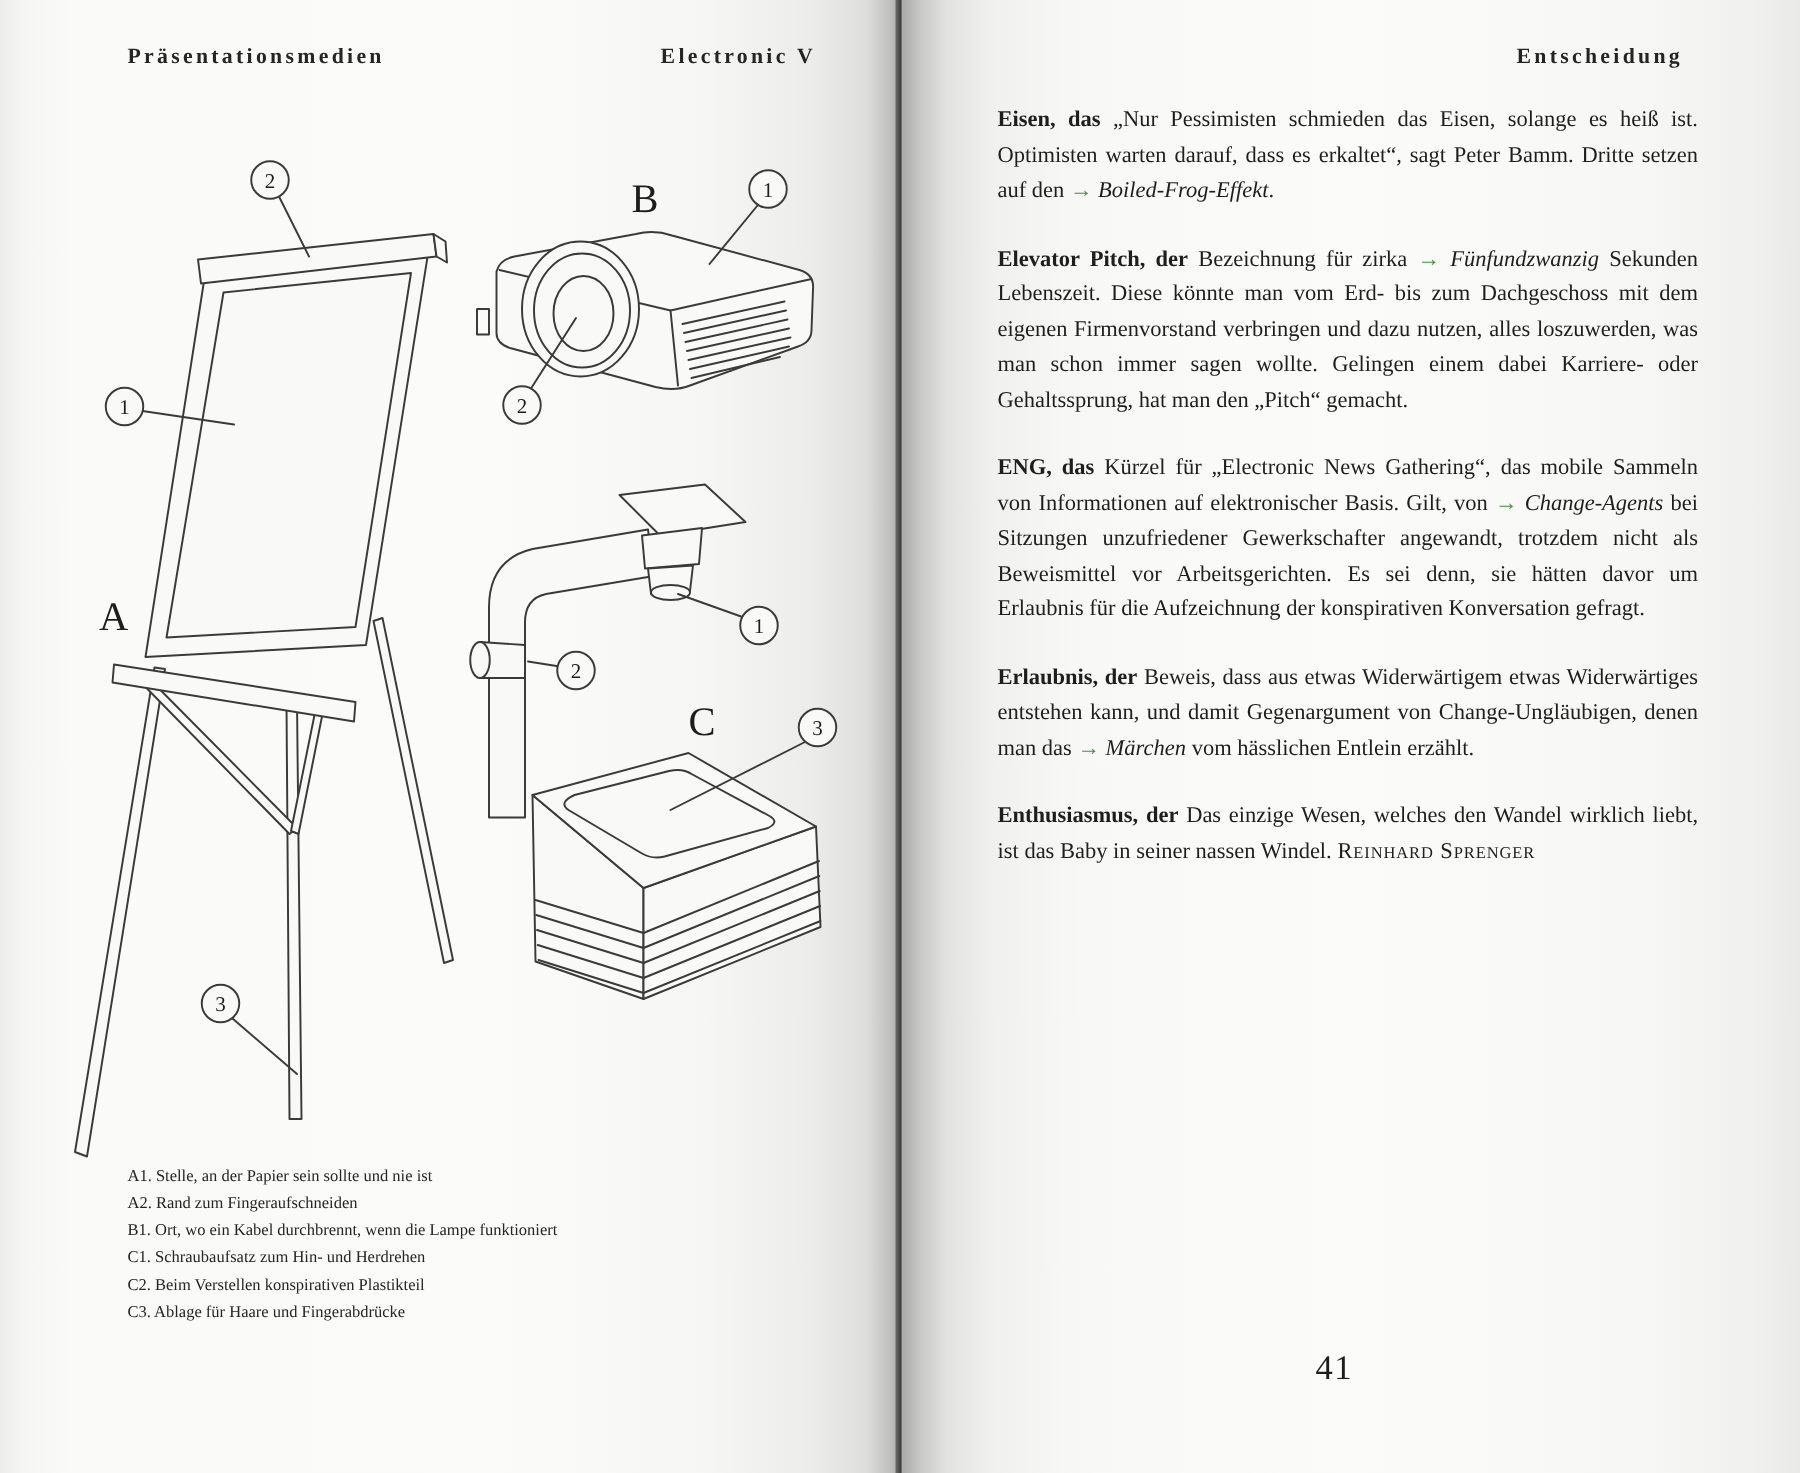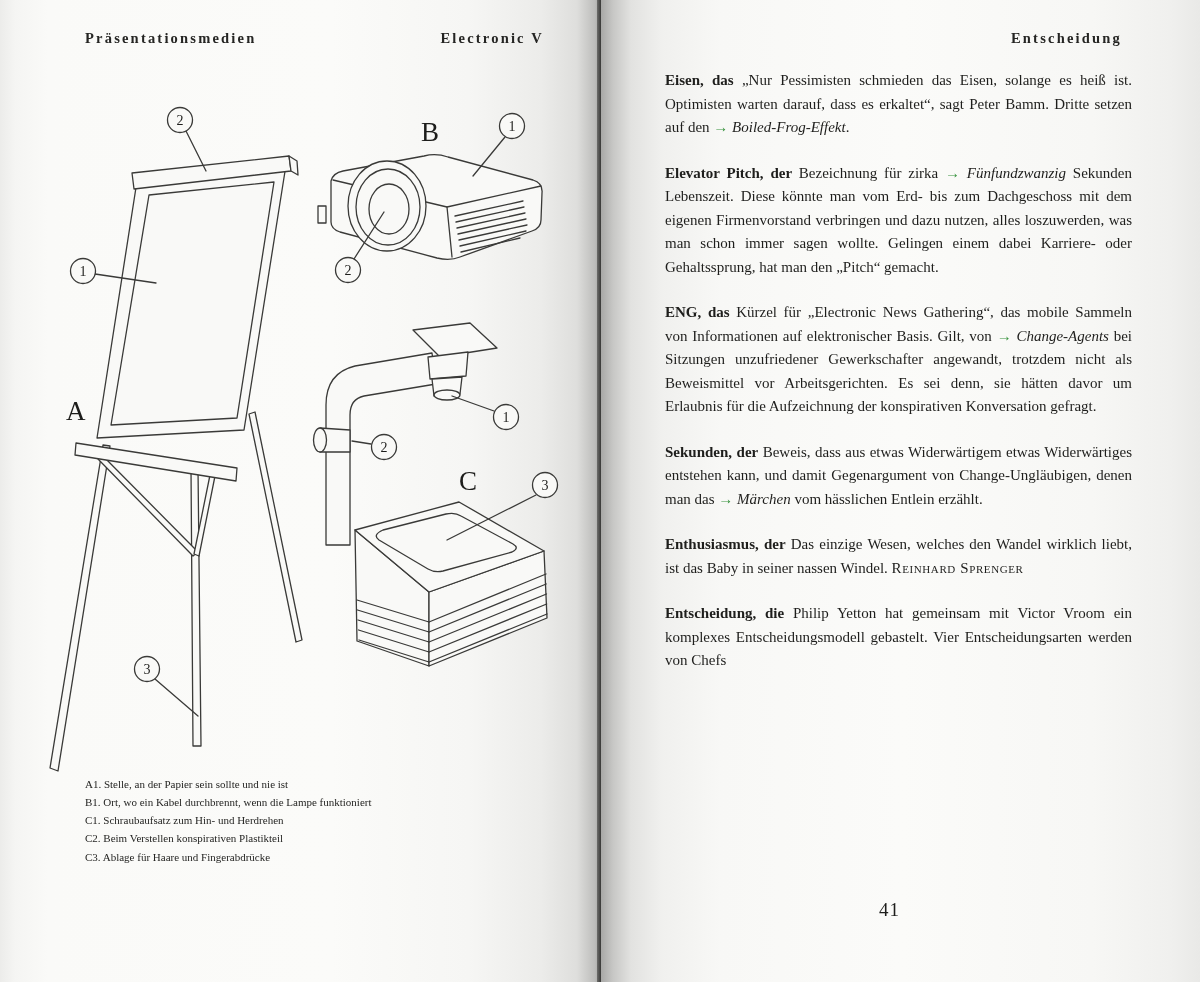--- a/index.html
+++ b/index.html
@@ -38,21 +38,21 @@
   
   #rp-body{position:absolute;top:69px;left:40px;width:467px;
     font-size:15px;line-height:23.5px;color:#1e1e1c;margin-left:24px;}
   .entry{margin:0 0 22px;text-align:justify;}
   .entry:last-child{margin-bottom:0;}
   .entry .b{font-weight:700;}
   .entry .i{font-style:italic;}
   .entry .sc{font-variant:small-caps;letter-spacing:.6px;}
   .entry .arrow{color:var(--green,#3a9440);font-style:normal;}
   #page-number{position:absolute;top:899px;left:55px;width:467px;text-align:center;
-    font-size:19px;letter-spacing:1px;color:#1e1e1c;}
+    font-size:23px;letter-spacing:1px;color:#1e1e1c;}
 </style>
 </head>
 <body>
 
 <div id="spread">
 
   <div class="page" id="left-page">
     <div class="pg-header" id="lp-header-left">Präsentationsmedien</div>
     <div class="pg-header" id="lp-header-right">Electronic V</div>
 
@@ -154,36 +154,36 @@
         <g>
           <line x1="536" y1="495" x2="447" y2="540"></line>
           <circle cx="545" cy="485" r="12.5" class="paper"></circle>
           <text class="co-num" x="545" y="490">3</text>
         </g>
       </g>
     </svg>
 
     <div id="captions">
       <div>A1. Stelle, an der Papier sein sollte und nie ist</div>
+      <div>A2. Rand zum Fingeraufschneiden</div>
       <div>B1. Ort, wo ein Kabel durchbrennt, wenn die Lampe funktioniert</div>
       <div>C1. Schraubaufsatz zum Hin- und Herdrehen</div>
       <div>C2. Beim Verstellen konspirativen Plastikteil</div>
       <div>C3. Ablage für Haare und Fingerabdrücke</div>
     </div>
   </div>
 
   <div id="spine"></div>
 
   <div class="page" id="right-page">
     <div class="pg-header" id="rp-header">Entscheidung</div>
 
     <div id="rp-body">
         <p class="entry"><span class="b">Eisen, das</span><span> „Nur Pessimisten schmieden das Eisen, solange es heiß ist. Optimisten warten darauf, dass es erkaltet“, sagt Peter Bamm. Dritte setzen auf den </span><span class="arrow">→ </span><span class="i">Boiled-Frog-Effekt</span><span>.</span></p>
         <p class="entry"><span class="b">Elevator Pitch, der</span><span> Bezeichnung für zirka </span><span class="arrow">→ </span><span class="i">Fünfundzwanzig</span><span> Sekunden Lebenszeit. Diese könnte man vom Erd- bis zum Dachgeschoss mit dem eigenen Firmenvorstand verbringen und dazu nutzen, alles loszuwerden, was man schon immer sagen wollte. Gelingen einem dabei Karriere- oder Gehaltssprung, hat man den „Pitch“ gemacht.</span></p>
         <p class="entry"><span class="b">ENG, das</span><span> Kürzel für „Electronic News Gathering“, das mobile Sammeln von Informationen auf elektronischer Basis. Gilt, von </span><span class="arrow">→ </span><span class="i">Change-Agents</span><span> bei Sitzungen unzufriedener Gewerkschafter angewandt, trotzdem nicht als Beweismittel vor Arbeitsgerichten. Es sei denn, sie hätten davor um Erlaubnis für die Aufzeichnung der konspirativen Konversation gefragt.</span></p>
-        <p class="entry"><span class="b">Sekunden, der</span><span> Beweis, dass aus etwas Widerwärtigem etwas Widerwärtiges entstehen kann, und damit Gegenargument von Change-Ungläubigen, denen man das </span><span class="arrow">→ </span><span class="i">Märchen</span><span> vom hässlichen Entlein erzählt.</span></p>
+        <p class="entry"><span class="b">Erlaubnis, der</span><span> Beweis, dass aus etwas Widerwärtigem etwas Widerwärtiges entstehen kann, und damit Gegenargument von Change-Ungläubigen, denen man das </span><span class="arrow">→ </span><span class="i">Märchen</span><span> vom hässlichen Entlein erzählt.</span></p>
         <p class="entry"><span class="b">Enthusiasmus, der</span><span> Das einzige Wesen, welches den Wandel wirklich liebt, ist das Baby in seiner nassen Windel. </span><span class="sc">Reinhard Sprenger</span></p>
-        <p class="entry"><span class="b">Entscheidung, die</span><span> Philip Yetton hat gemeinsam mit Victor Vroom ein komplexes Entscheidungsmodell gebastelt. Vier Entscheidungsarten werden von Chefs</span></p>
       </div>
 
     <div id="page-number">41</div>
   </div>
 </div>
 
 </body></html>

